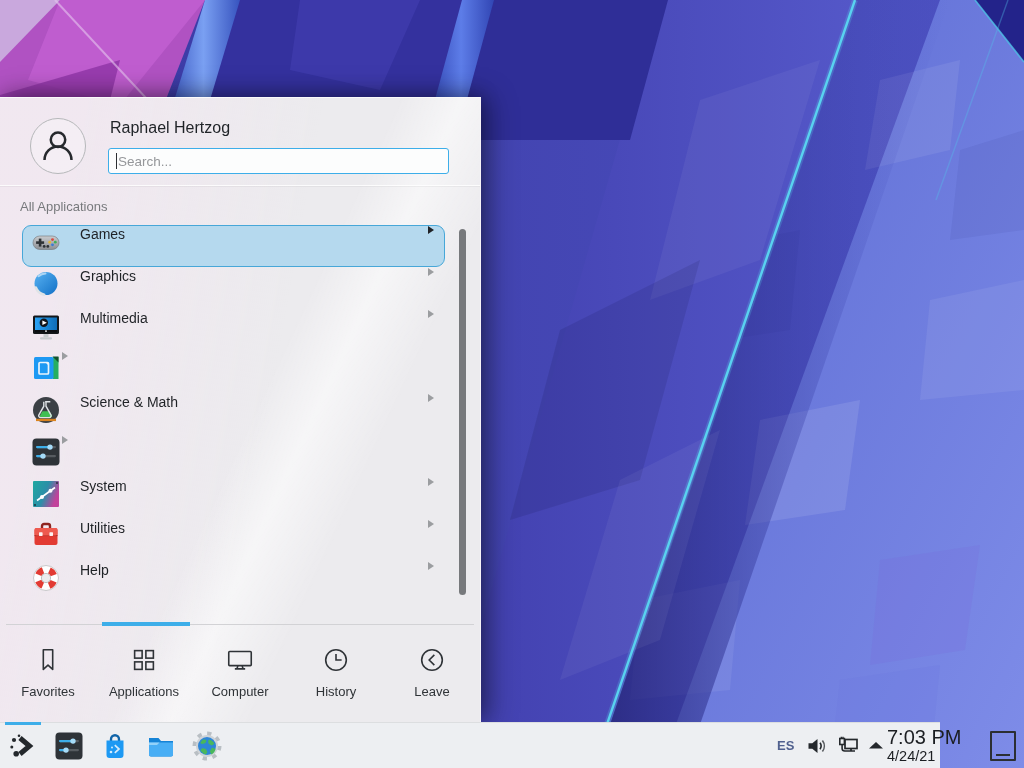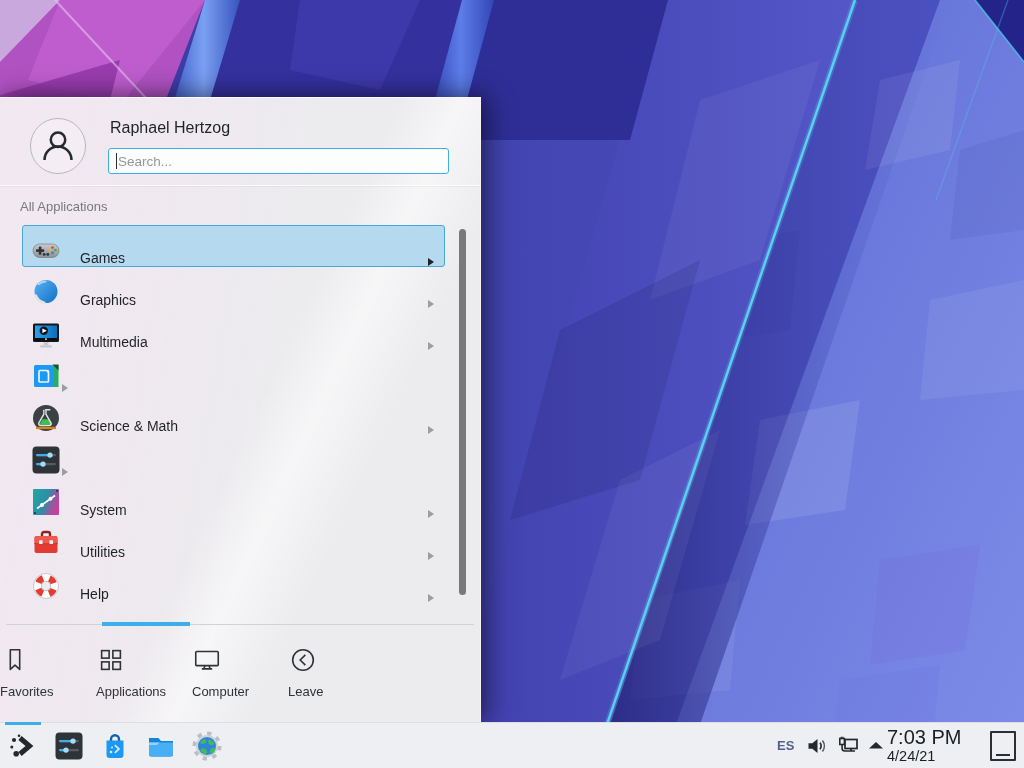--- a/index.html
+++ b/index.html
@@ -32,38 +32,38 @@
     width:100%;height:100%;border:1px solid #3daee9;border-radius:3px;
     background:#fcfdfd;padding:0 8px 0 9px;font-size:13.5px;color:#232629;outline:none;
     font-family:"Liberation Sans","DejaVu Sans",sans-serif;
   }
   .search-wrap input::placeholder{color:#95979a;opacity:1;}
   .search-caret{position:absolute;left:8px;top:5px;width:1px;height:16px;background:#2b2e32;}
   .header-sep{position:absolute;left:0;top:87px;width:100%;height:1px;background:rgba(255,255,255,.8);box-shadow:0 1px 0 rgba(0,0,0,.04);}
   .section-label{position:absolute;left:20px;top:101px;font-size:13px;color:#77797c;}
   .app-list{position:absolute;left:22px;top:127px;width:423px;height:399px;overflow:hidden;}
   .app-row{
-    position:relative;height:42px;display:flex;align-items:flex-end;
-    padding:0 10px 0 7px;border:1px solid transparent;border-radius:3px;
+    position:relative;height:42px;display:flex;align-items:flex-start;
+    padding:0 10px 0 7px;border:1px solid transparent;border-radius:9px;
   }
   .app-row.selected{background:#b5d9ee;border-color:#47a7d8;}
   .app-row .cat-icon{width:32px;height:32px;flex:0 0 32px;display:block;}
   .app-row .cat-label{margin-left:18px;font-size:14px;color:#1f2226;flex:1;}
   .arrow{width:0;height:0;border-top:4.5px solid transparent;border-bottom:4.5px solid transparent;border-left:6.5px solid #9b9da0;}
   .app-row.selected .arrow{border-left-color:#1f2226;}
   .scrollbar{position:absolute;left:459px;top:131px;width:7px;height:366px;border-radius:3.5px;background:#77797c;}
   .list-sep{position:absolute;left:6px;top:526px;right:6px;height:1px;background:#d2d2d5;}
   .tab-indicator{position:absolute;left:102px;top:524px;width:88px;height:4px;background:#3daee9;}
   .tabbar{position:absolute;left:0;top:529px;width:100%;height:96px;display:flex;padding-top:18px;}
-  .tab{width:96px;display:flex;flex-direction:column;gap:9px;}
+  .tab{width:96px;display:flex;flex-direction:column;align-items:center;gap:9px;}
   .tab svg{width:30px;height:30px;stroke:#2f3337;stroke-width:1.7;fill:none;}
   .tab .tab-label{font-size:13px;color:#2f3337;}
   
   #taskbar{
-    position:absolute;left:0;top:722px;width:1024px;height:46px;
+    position:absolute;left:0;top:722px;width:940px;height:46px;
     background:#edeff2;border-top:1px solid rgba(0,0,0,.07);
   }
   .tb-icon{position:absolute;top:7px;width:32px;height:32px;}
   .launcher-indicator{position:absolute;left:5px;top:-1px;width:36px;height:3px;background:#3daee9;}
   .tray-text{position:absolute;top:15px;font-size:13px;font-weight:bold;color:#51618f;}
   .tray-icon{position:absolute;top:11px;width:24px;height:24px;}
   .clock{position:absolute;left:887px;top:3px;width:92px;text-align:left;color:#1b1e22;}
   .clock .time{font-size:20px;line-height:22px;}
   .clock .date{font-size:14.5px;line-height:17px;}
   .show-desktop{position:absolute;left:990px;top:8px;width:26px;height:30px;border:2px solid #2b2f33;border-radius:1px;}
@@ -323,20 +323,27 @@
       <div class="tab">
         <svg viewBox="0 0 32 32">
           <rect x="4" y="7" width="24" height="15" rx="1"></rect>
           <path d="M13.7 22l-.9 3.3M18.3 22l.9 3.3M10.5 25.5h11"></path>
         </svg>
         <span class="tab-label">Computer</span>
       </div>
       <div class="tab">
         <svg viewBox="0 0 32 32">
           <circle cx="16" cy="16" r="11"></circle>
+          <path d="M16 9.5V16h6"></path>
+        </svg>
+        <span class="tab-label">History</span>
+      </div>
+      <div class="tab">
+        <svg viewBox="0 0 32 32">
+          <circle cx="16" cy="16" r="11"></circle>
           <path d="M18.5 10.5L13 16l5.5 5.5"></path>
         </svg>
         <span class="tab-label">Leave</span>
       </div>
     </div>
   </div>
 
   <div id="taskbar">
 
     <div class="launcher-indicator"></div>

